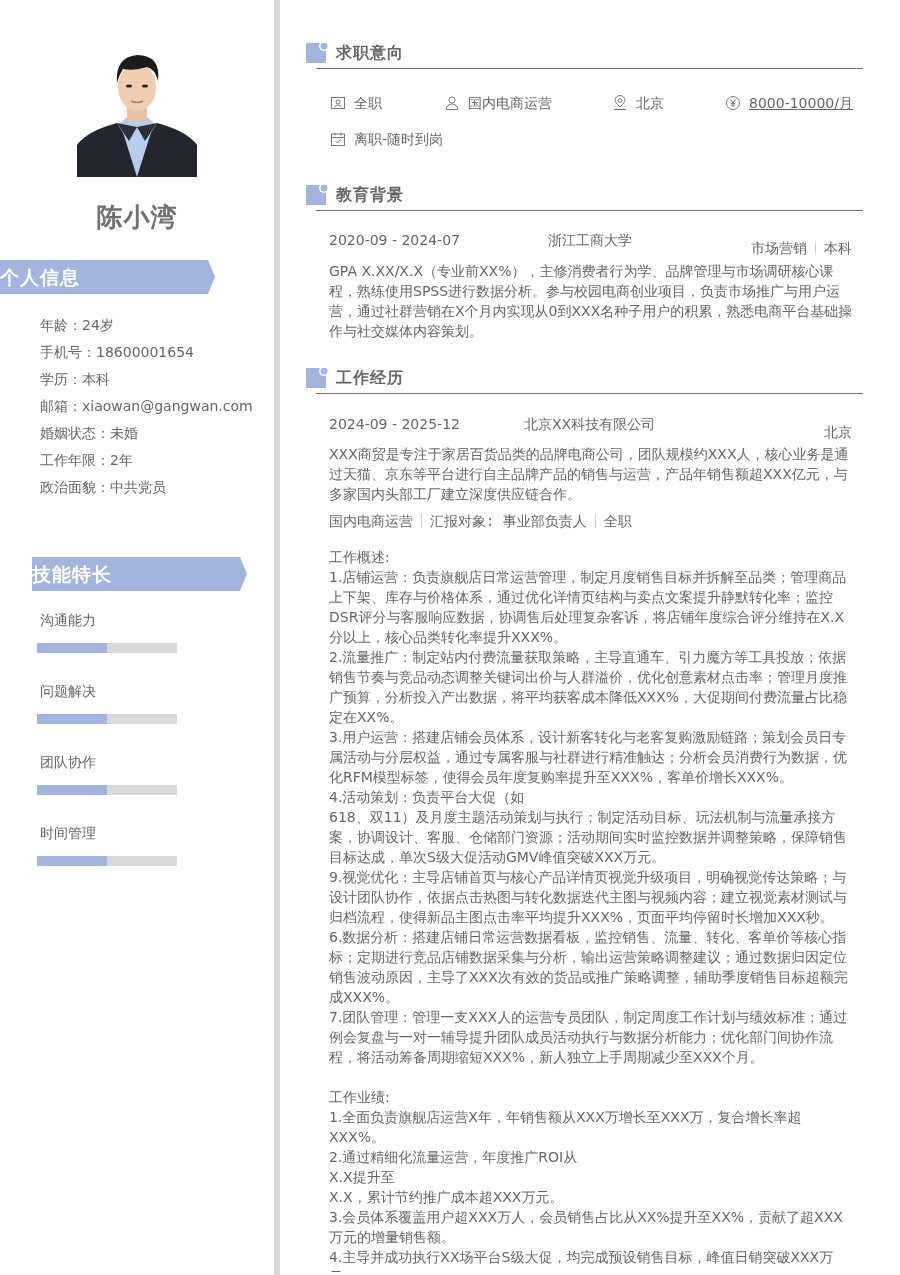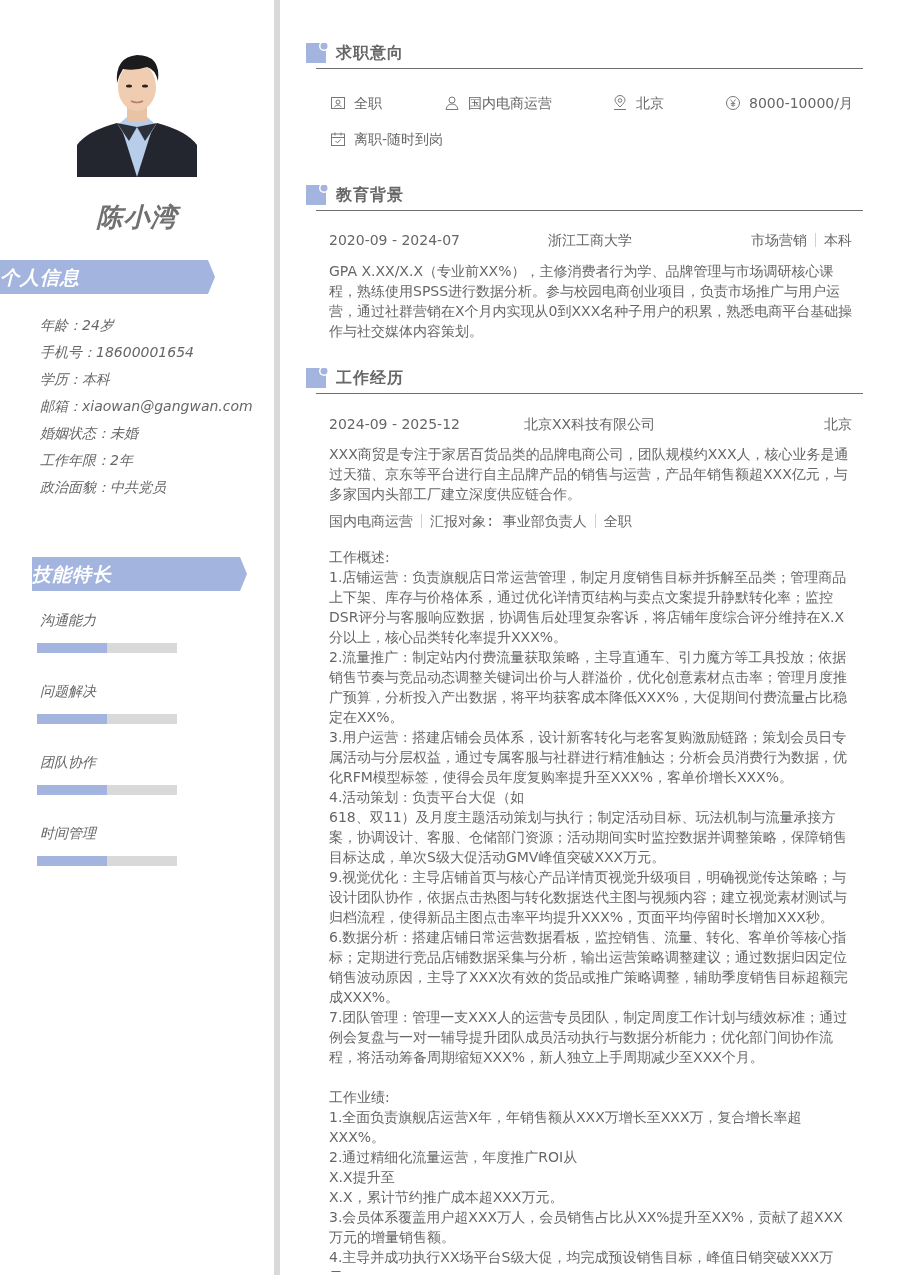--- a/index.html
+++ b/index.html
@@ -1,19 +1,19 @@
 <!DOCTYPE html>
 <html><head>
 <meta charset="utf-8">
 <style>
   * { margin: 0; padding: 0; box-sizing: border-box; }
   html, body { width: 900px; height: 1275px; overflow: hidden; background: #ffffff; }
   body { font-family: "DejaVu Sans", "Liberation Sans", sans-serif; color: #666666; position: relative; }
 
-  .sidebar { position: absolute; left: 0; top: 0; width: 274px; height: 902px; background: #ffffff; font-style: italic; }
+  .sidebar { position: absolute; left: 0; top: 0; width: 274px; height: 902px; background: #ffffff; }
   .sidebar-border { position: absolute; left: 274px; top: 0; width: 6px; height: 1275px; background: #d9d9d9; }
 
   .photo { position: absolute; left: 77px; top: 45px; width: 120px; height: 132px; overflow: hidden; background: #ffffff; }
   .photo svg { display: block; }
 
   .name { position: absolute; left: 0; width: 274px; top: 200px; text-align: center; font-size: 26px; font-weight: bold; color: #707070; letter-spacing: 1px; }
 
   .ribbon { position: absolute; left: 0; width: 215px; height: 34px; }
   .ribbon svg { position: absolute; left: 0; top: 0; }
   .ribbon-label { position: absolute; left: 0; width: 255px; top: 0; height: 34px; line-height: 34px; text-align: left; color: #ffffff; font-weight: bold; font-size: 19px; letter-spacing: 1px; }
@@ -32,21 +32,21 @@
   .section-icon { position: absolute; left: 0; top: 2px; width: 22px; height: 20px; }
   .section-title { position: absolute; left: 30px; top: 0; font-size: 16px; font-weight: bold; color: #666666; line-height: 24px; letter-spacing: 1px; }
   .section-rule { position: absolute; left: 10px; top: 27px; width: 547px; height: 1px; background: #707070; }
 
   .intent-item { position: absolute; font-size: 14px; color: #666666; line-height: 20px; white-space: nowrap; display: flex; align-items: center; }
   .intent-item .ic { width: 16px; height: 16px; margin-right: 8px; display: inline-block; }
 
   .row3 { position: absolute; left: 23px; width: 523px; font-size: 14px; color: #666666; line-height: 20px; }
   .row3 .c1 { position: absolute; left: 0; top: 0; white-space: nowrap; }
   .row3 .c2 { position: absolute; top: 0; white-space: nowrap; }
-  .row3 .c3 { position: absolute; right: 0; top: 0; white-space: nowrap; text-align: right; }
+  .row3 .c3 { position: absolute; right: 0; top: 8px; white-space: nowrap; text-align: right; }
   .sep { display: inline-block; width: 1px; height: 14px; background: #d0d0d0; margin: 0 8px; vertical-align: -2px; }
 
   .para { position: absolute; left: 23px; width: 525px; font-size: 14px; color: #666666; line-height: 20px; }
   .para p { min-height: 20px; }
   .tags { position: absolute; left: 23px; font-size: 14px; color: #666666; line-height: 20px; white-space: nowrap; }
 </style>
 </head>
 <body>
 
 <div class="sidebar">
@@ -155,21 +155,21 @@
     <span>国内电商运营</span>
   </div>
   <div class="intent-item" style="left:306px; top:93px;">
     <svg class="ic" viewBox="0 0 16 16">
         <path d="M8 12 Q3 7 3 5.5 A5 5 0 0 1 13 5.5 Q13 7 8 12 Z" fill="none" stroke="#777"></path>
         <circle cx="8" cy="5.5" r="1.8" fill="none" stroke="#777"></circle>
         <path d="M2 14.5 L14 14.5" stroke="#777"></path>
       </svg>
     <span>北京</span>
   </div>
-  <div class="intent-item" style="left:419px; top:93px;">
+  <div class="intent-item" style="left:419px; top:93px;text-decoration:underline;">
     <svg class="ic" viewBox="0 0 16 16">
         <circle cx="8" cy="8" r="6.5" fill="none" stroke="#777"></circle>
         <path d="M5.5 4.5 L8 8 L10.5 4.5 M8 8 L8 12 M5.8 8.5 L10.2 8.5 M5.8 10.2 L10.2 10.2" fill="none" stroke="#777" stroke-width="0.9"></path>
       </svg>
     <span>8000-10000/月</span>
   </div>
   <div class="intent-item" style="left:24px; top:129px;">
     <svg class="ic" viewBox="0 0 16 16">
         <rect x="1.5" y="3" width="13" height="11.5" fill="none" stroke="#777"></rect>
         <path d="M1.5 6.5 L14.5 6.5 M5 1.5 L5 4.5 M11 1.5 L11 4.5" stroke="#777"></path>

